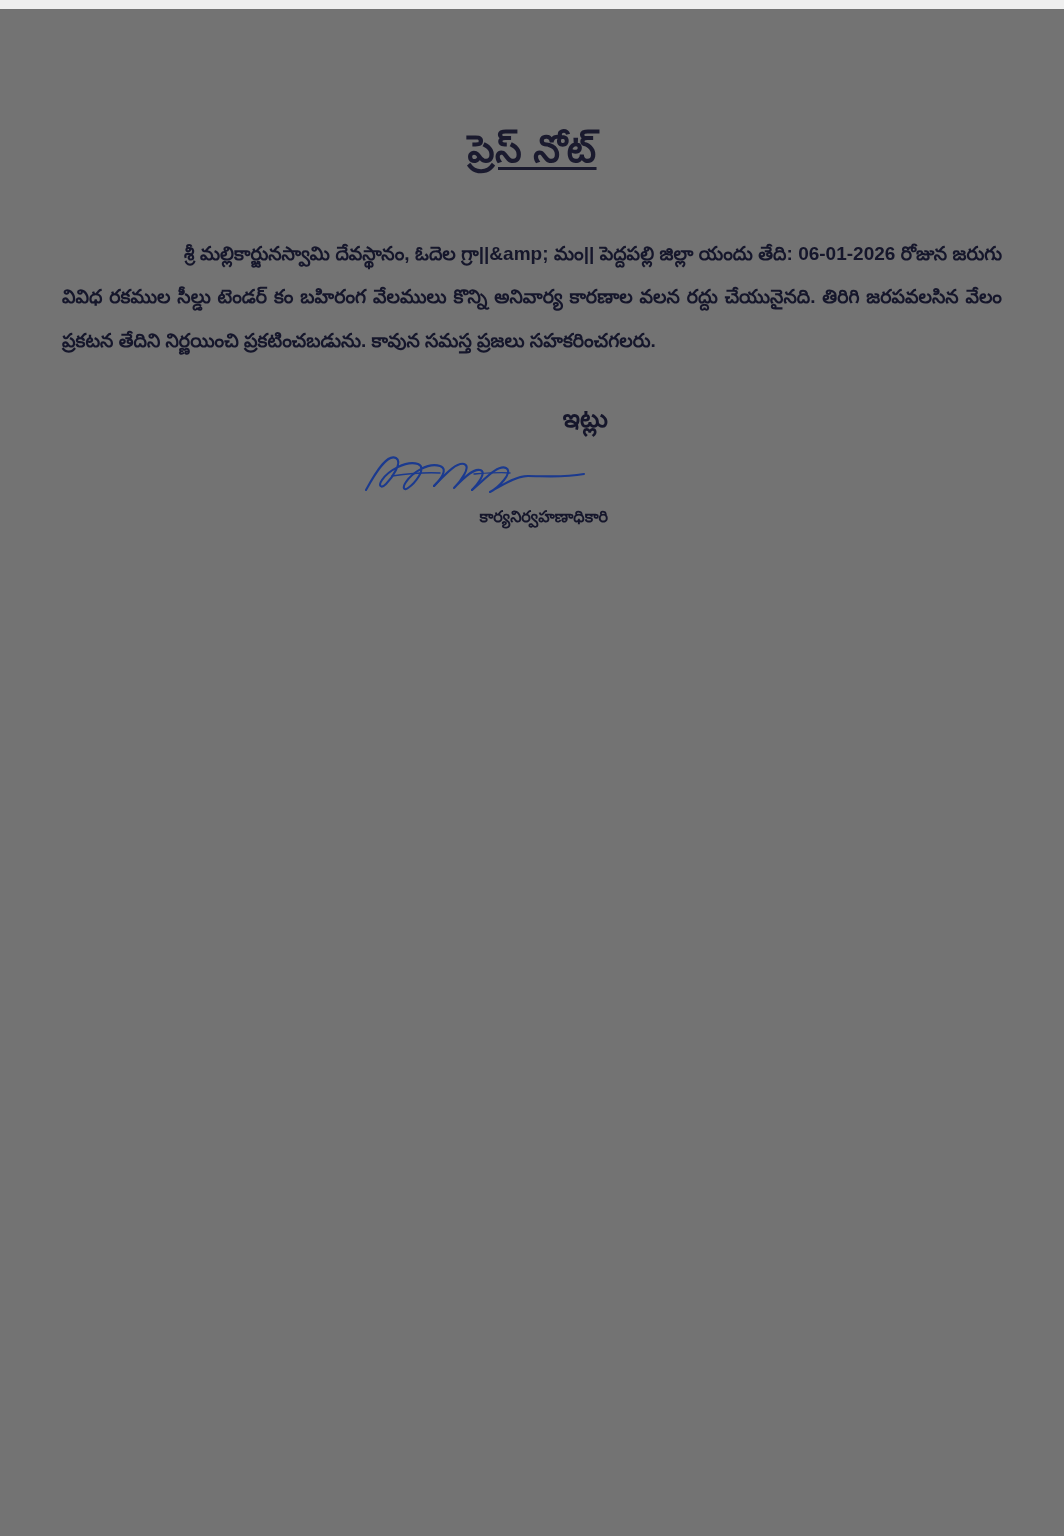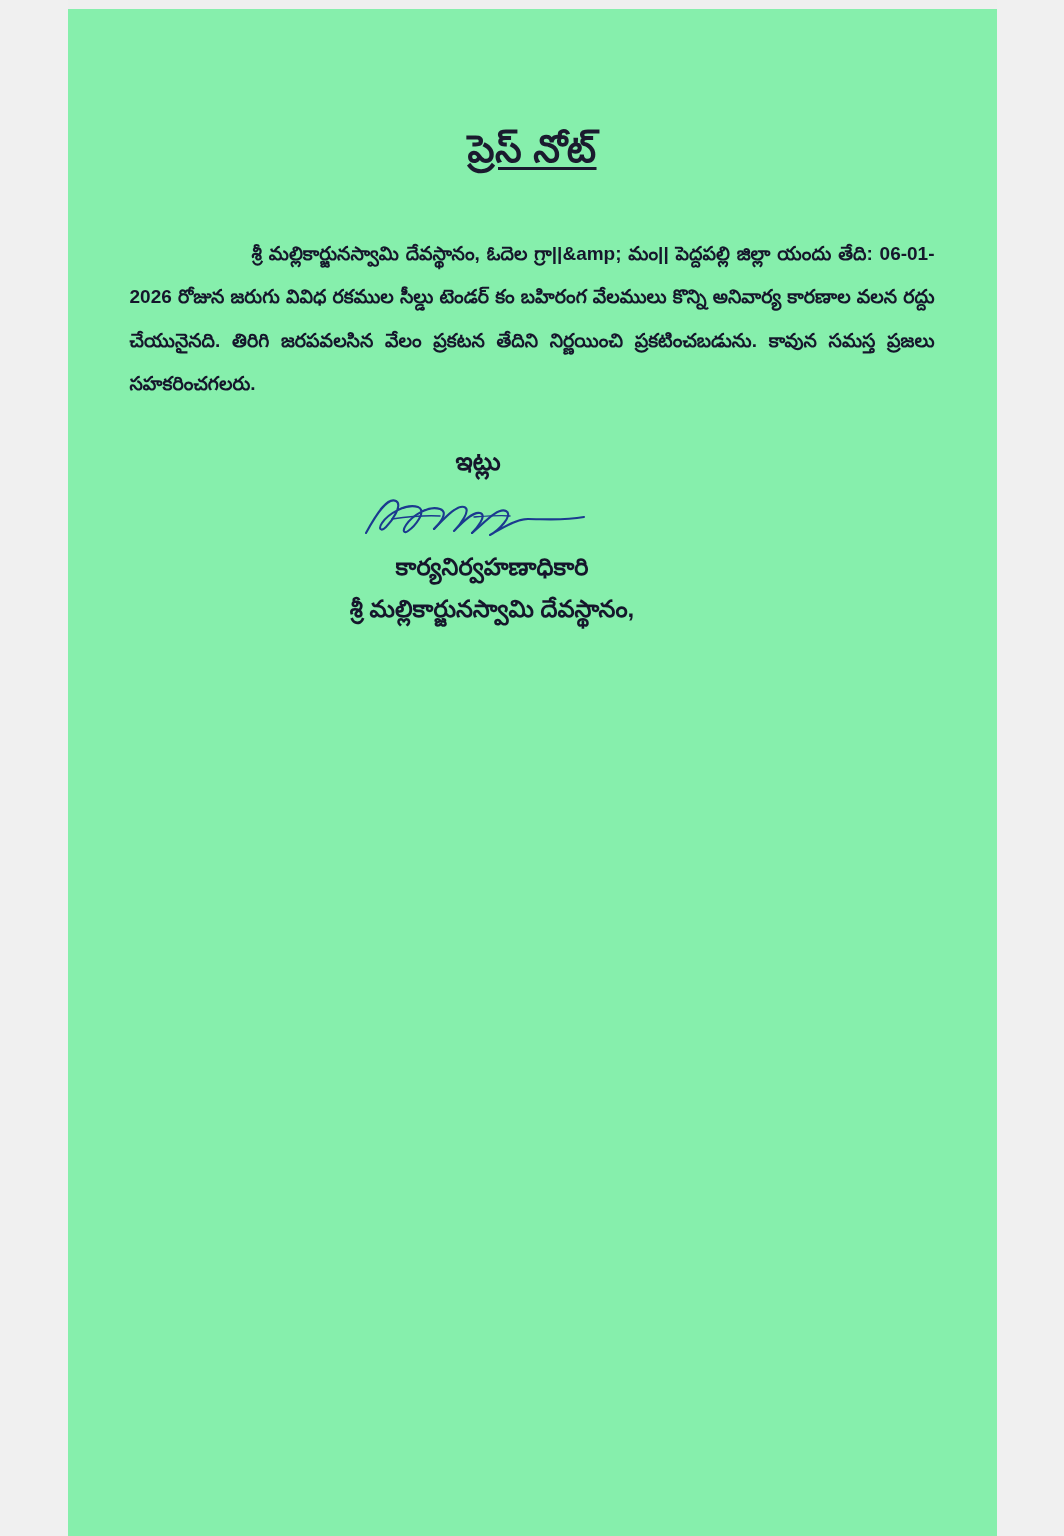--- a/index.html
+++ b/index.html
@@ -5,23 +5,23 @@
   html, body {
     margin: 0;
     padding: 0;
     background: #f0f0f0;
   }
   body {
     font-family: "Liberation Sans", sans-serif;
   }
   .page {
     position: relative;
-    width: 929px;
+    width: 1064px;
     height: 1536px;
-    background: #86efac;
+    background: #737373;
     margin: 0 auto;
     overflow: hidden;
   }
   .top-strip {
     position: absolute;
     left: 0;
     top: 0;
     width: 100%;
     height: 9px;
     background: #efefef;
@@ -51,37 +51,37 @@
   }
   .sign-block {
     margin-top: 42px;
     margin-right: 108px;
     text-align: center;
     color: #15162b;
     font-weight: 600;
   }
   .sign-inner {
     display: inline-block;
-    text-align: center;
+    text-align: right;
   }
   .ittlu {
     font-size: 25px;
     margin-bottom: 6px;
   }
   .signature {
     height: 58px;
     display: flex;
     align-items: center;
     justify-content: center;
   }
   .signature svg {
     display: block;
   }
   .sign-line {
-    font-size: 24px;
+    font-size: 16px;
     line-height: 1.72;
     white-space: nowrap;
     margin-left: 28px;
   }
 </style>
 </head>
 <body>
 
 <div class="page">
 
@@ -103,17 +103,16 @@
             <path d="M18 44 C30 22, 40 8, 48 12 C55 16, 44 32, 38 38 C33 43, 30 40, 34 34 C40 25, 58 14, 70 18 C80 22, 66 38, 60 42 C56 45, 54 42, 58 36 C64 27, 80 16, 92 20 C101 23, 92 34, 86 40" stroke-width="2.1"></path>
             <path d="M86 40 C96 30, 108 16, 116 18 C124 20, 112 36, 106 42 C112 36, 124 22, 132 24 C140 26, 128 40, 124 44" stroke-width="2.1"></path>
             <path d="M124 44 C136 34, 150 18, 158 22 C166 26, 150 42, 142 46 C150 42, 166 30, 180 30 C196 30, 214 32, 236 28" stroke-width="2.1"></path>
             <path d="M44 30 C58 28, 76 26, 92 27" stroke-width="1.5"></path>
             <path d="M126 28 C140 27, 152 26, 162 27" stroke-width="1.4"></path>
           </g>
         </svg>
       </div>
 
       <div class="sign-line">కార్యనిర్వహణాధికారి</div>
-      <div class="sign-line">శ్రీ మల్లికార్జునస్వామి దేవస్థానం,</div>
     </div>
   </div>
 
 </div>
 
 </body></html>

